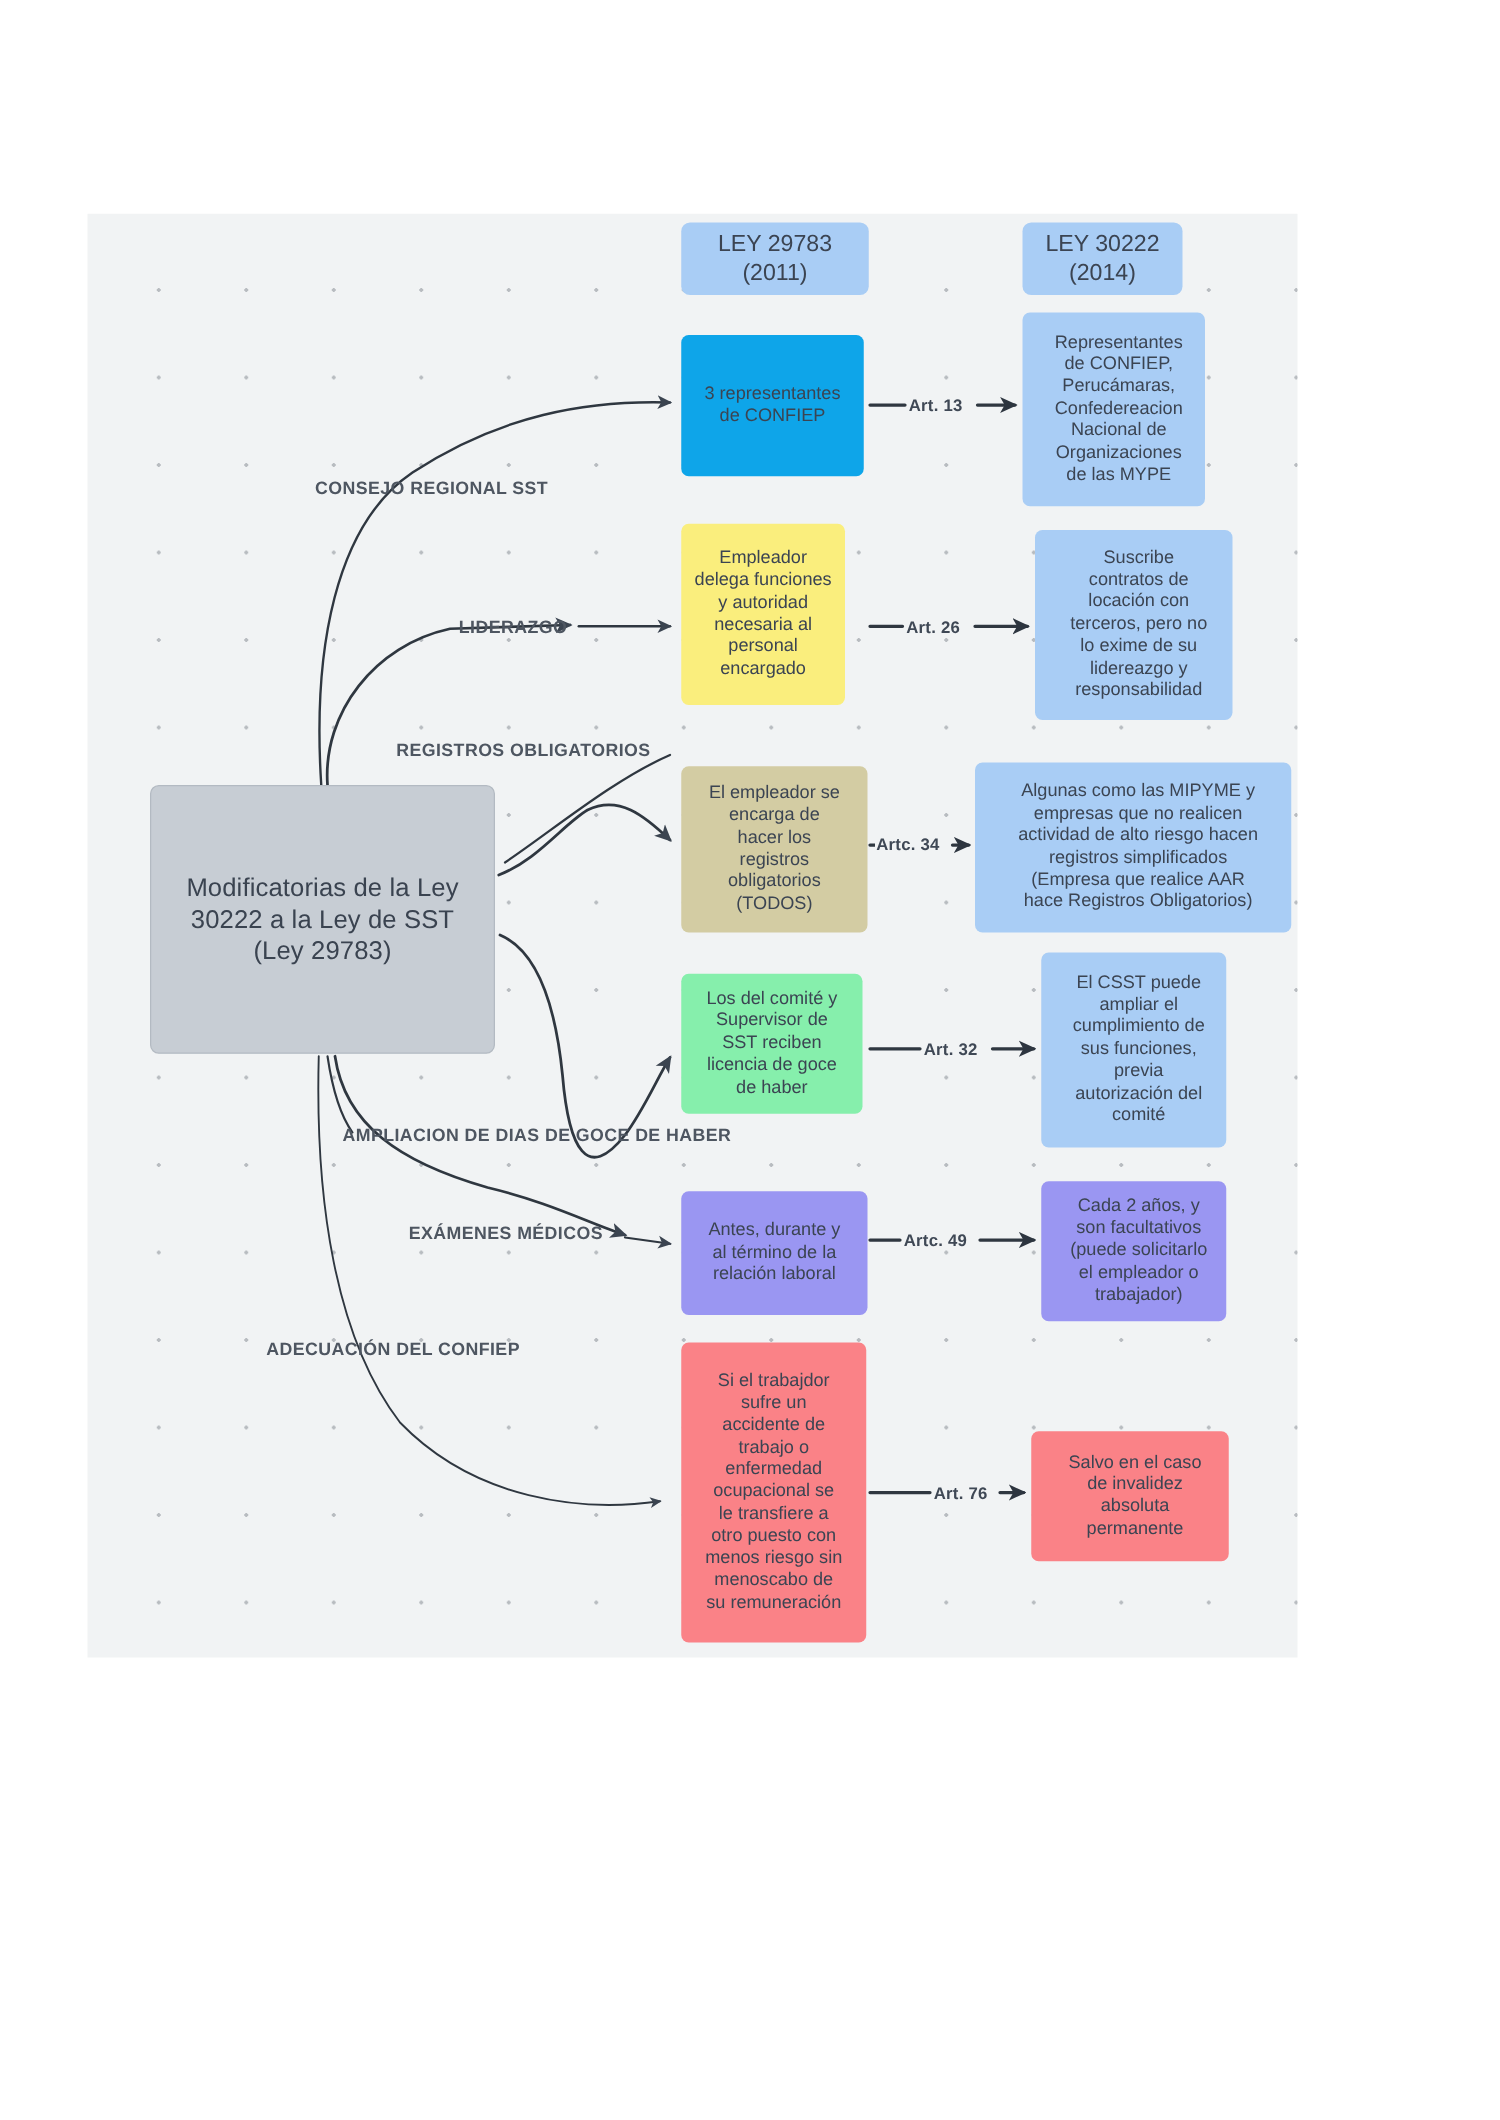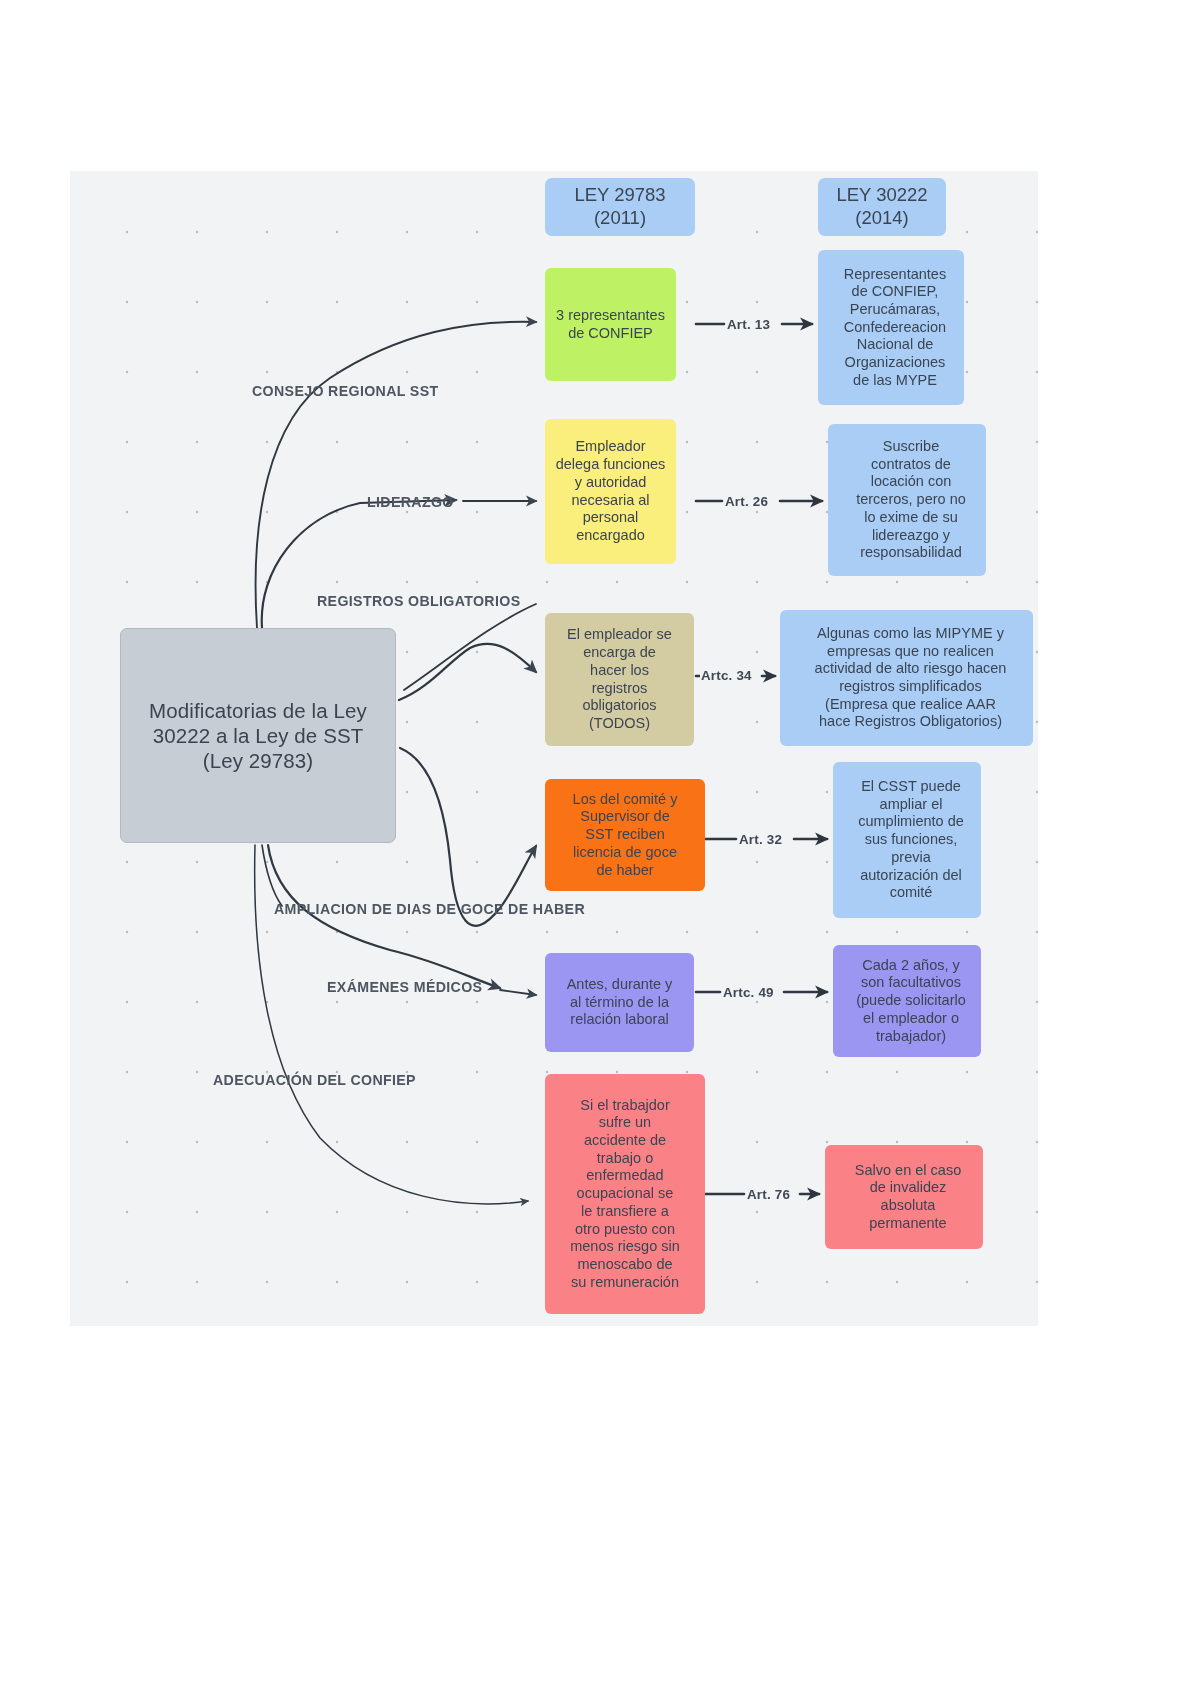--- a/index.html
+++ b/index.html
@@ -62,26 +62,26 @@
     background: #a9cdf5;
     border-radius: 7px;
     font-size: 18.5px;
     color: #3b4452;
   }
   #header-ley-29783 { left: 545px; top: 178px; width: 150px; height: 58px; }
   #header-ley-30222 { left: 818px; top: 178px; width: 128px; height: 58px; }
 
   
   .mid-box { border-radius: 6px; font-size: 14.5px; }
-  #mid-confiep   { left: 545px; top: 268px; width: 131px; height: 113px; background:#bef264; }
+  #mid-confiep   { left: 545px; top: 268px; width: 146px; height: 113px; background:#0ea5e9; }
   #mid-liderazgo { left: 545px; top: 419px; width: 131px; height: 145px; background:#faee7d; }
   #mid-registros { left: 545px; top: 613px; width: 149px; height: 133px; background:#d3cca3; }
-  #mid-licencia  { left: 545px; top: 779px; width: 160px; height: 112px; background:#f97316; }
+  #mid-licencia  { left: 545px; top: 779px; width: 145px; height: 112px; background:#86efac; }
   #mid-examenes  { left: 545px; top: 953px; width: 149px; height: 99px;  background:#9a96f2; }
-  #mid-accidente { left: 545px; top: 1074px; width: 160px; height: 240px; background:#fa8287; }
+  #mid-accidente { left: 545px; top: 1074px; width: 148px; height: 240px; background:#fa8287; }
 
   
   .right-box { border-radius: 6px; font-size: 14.5px; background:#a9cdf5;padding-left:16px; }
   #right-confiep   { left: 818px; top: 250px; width: 146px; height: 155px; }
   #right-liderazgo { left: 828px; top: 424px; width: 158px; height: 152px; }
   #right-registros { left: 780px; top: 610px; width: 253px; height: 136px; font-size: 14.5px; }
   #right-licencia  { left: 833px; top: 762px; width: 148px; height: 156px; }
   #right-examenes  { left: 833px; top: 945px; width: 148px; height: 112px; background:#9a96f2; }
   #right-accidente { left: 825px; top: 1145px; width: 158px; height: 104px; background:#fa8287; }
 

